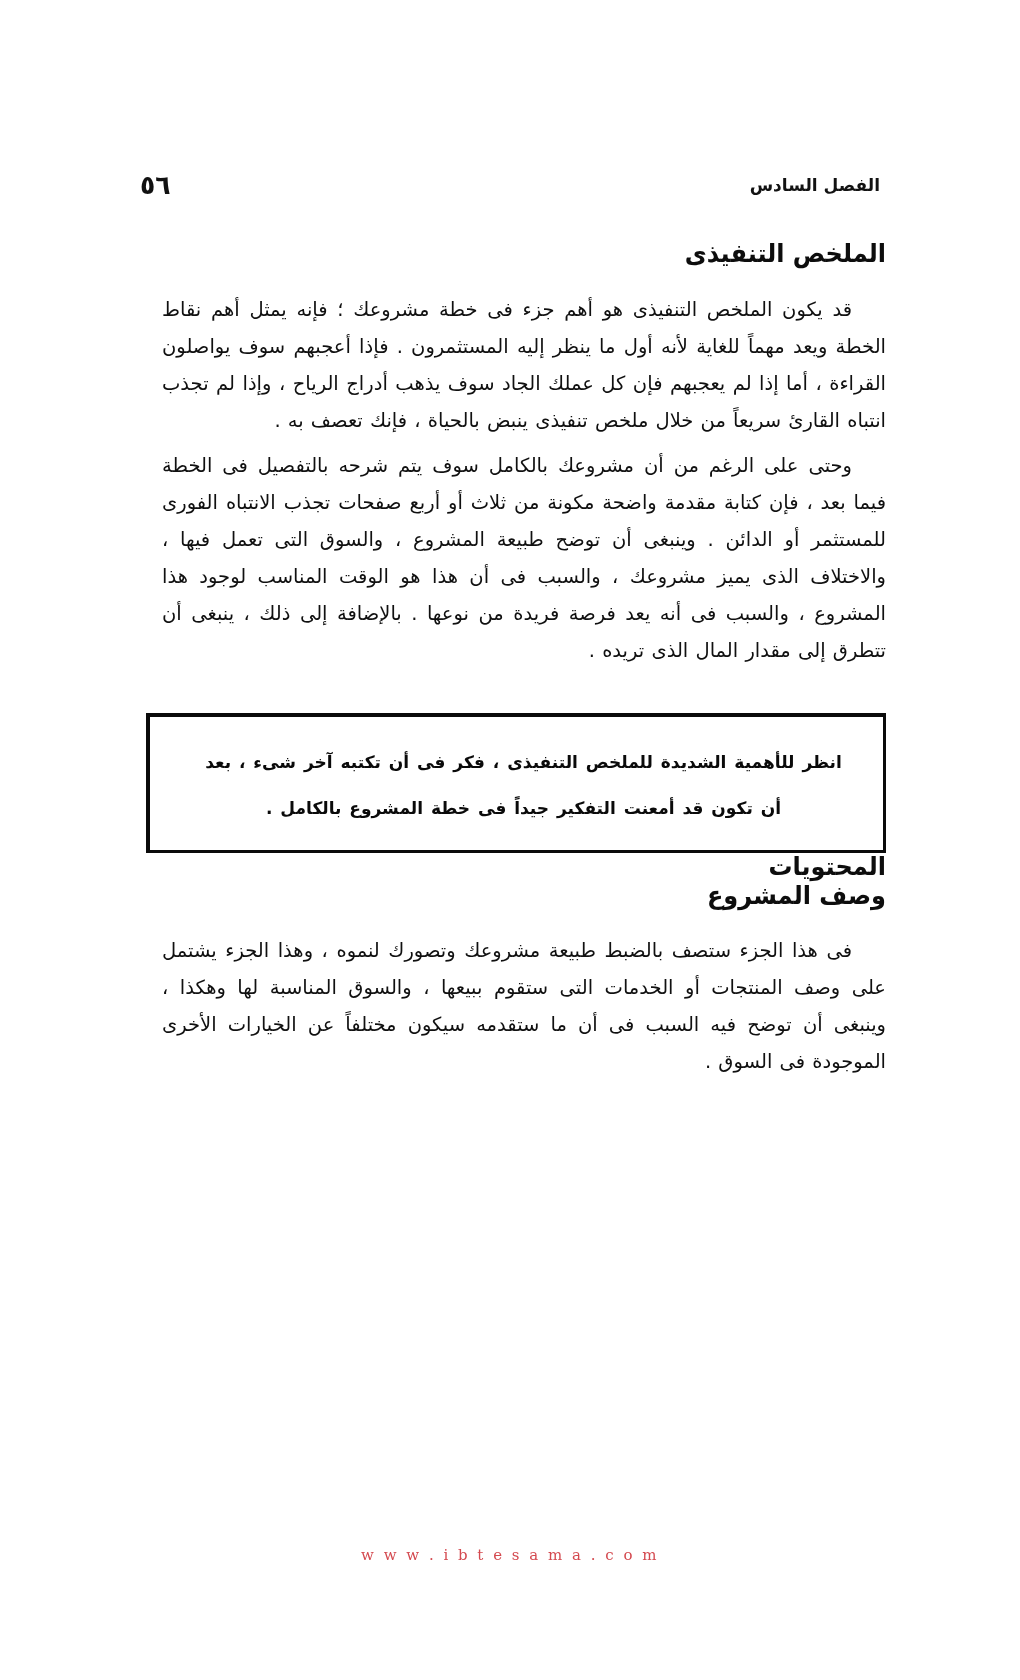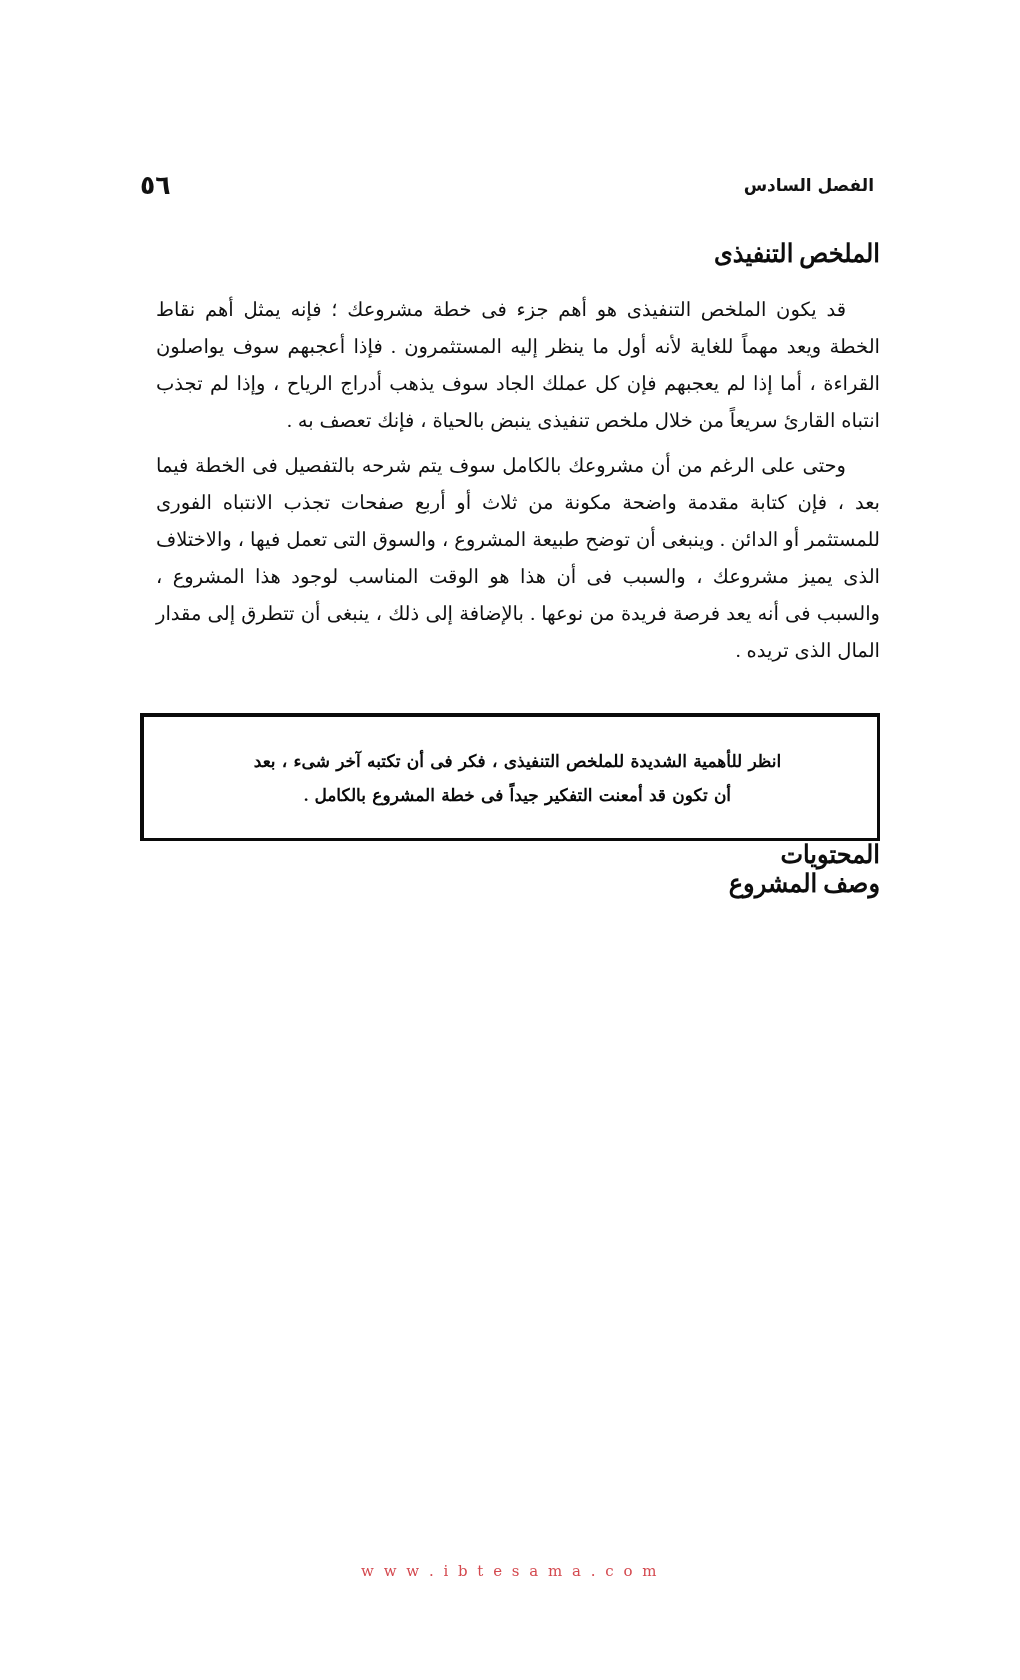--- a/index.html
+++ b/index.html
@@ -35,32 +35,31 @@
     font-size: 25px;
     font-weight: 700;
     letter-spacing: 1px;
     color: #111;
     transform: scaleY(1.05);
   }
   .chapter-label {
     font-size: 17px;
     font-weight: 700;
     color: #121212;
-    margin-right: 6px;
+    margin-right: 0;
     padding-left: 245px;
     transform: scaleY(1.02);
   }
 
   
   .col {
     position: absolute;
     top: 240px;
-    right: 140px;
+    right: 134px;
     width: 740px;
-    font-family: Liberation Serif, serif;
   }
 
   h2.sec {
     font-size: 24px;
     font-weight: 700;
     margin: 0;
     text-align: right;
     letter-spacing: -0.3px;
     color: #0d0d0d;
     line-height: 1.2;
@@ -93,28 +92,28 @@
   .callout p {
     margin: 0;
     font-size: 17px;
     font-weight: 700;
     line-height: 32px;
     text-align: center;
     color: #0a0a0a;
     letter-spacing: -0.2px;
     word-spacing: 2px;
   }
-  .callout p + p { margin-top: 2px; }
+  .callout p + p { margin-top: 14px; }
 
   
   .watermark {
     position: absolute;
     left: 0;
     right: 0;
-    bottom: 44px;
+    bottom: 60px;
     text-align: center;
     direction: ltr;
     font-size: 15px;
     letter-spacing: 2.5px;
     color: #d4494f;
     font-family: "DejaVu Serif", "Liberation Serif", serif;
   }
 </style>
 </head>
 <body>
@@ -133,18 +132,19 @@
     <p class="body tight">وحتى على الرغم من أن مشروعك بالكامل سوف يتم شرحه بالتفصيل فى الخطة فيما بعد ، فإن كتابة مقدمة واضحة مكونة من ثلاث أو أربع صفحات تجذب الانتباه الفورى للمستثمر أو الدائن . وينبغى أن توضح طبيعة المشروع ، والسوق التى تعمل فيها ، والاختلاف الذى يميز مشروعك ، والسبب فى أن هذا هو الوقت المناسب لوجود هذا المشروع ، والسبب فى أنه يعد فرصة فريدة من نوعها . بالإضافة إلى ذلك ، ينبغى أن تتطرق إلى مقدار المال الذى تريده .</p>
 
     <div class="callout">
       <p>انظر للأهمية الشديدة للملخص التنفيذى ، فكر فى أن تكتبه آخر شىء ، بعد</p>
       <p>أن تكون قد أمعنت التفكير جيداً فى خطة المشروع بالكامل .</p>
     </div>
 
     <h2 class="sec sec-gap-2">المحتويات</h2>
 
     <h2 class="sec sec-gap-3">وصف المشروع</h2>
+    <p class="body">فى هذا الجزء ستصف بالضبط طبيعة مشروعك وتصورك لنموه ، وهذا الجزء يشتمل على وصف المنتجات أو الخدمات التى ستقوم ببيعها ، والسوق المناسبة لها وهكذا ، وينبغى أن توضح فيه السبب فى أن ما ستقدمه سيكون مختلفاً عن الخيارات الأخرى الموجودة فى السوق .</p>
 
   </div>
 
   <div class="watermark">w w w . i b t e s a m a . c o m</div>
 
 </div>
 
 </body></html>

